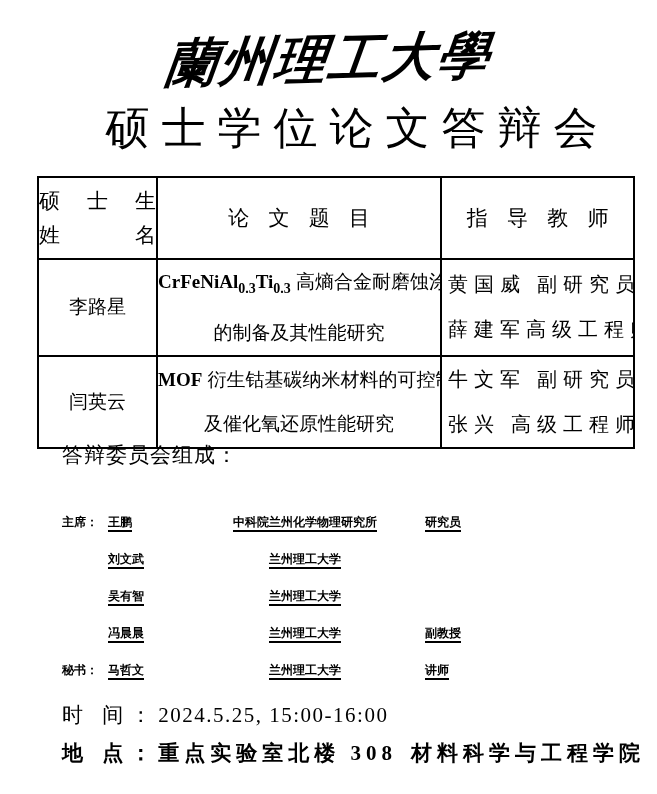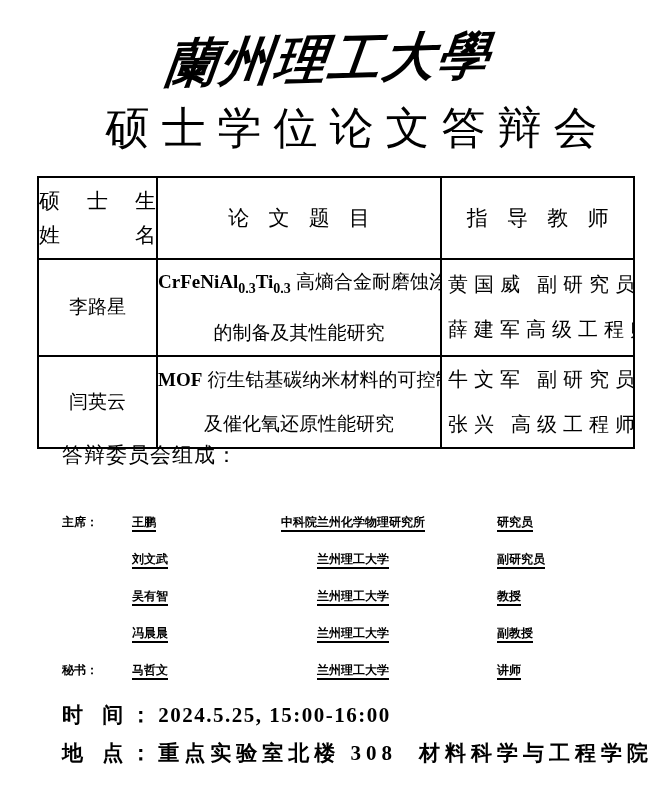--- a/index.html
+++ b/index.html
@@ -80,35 +80,35 @@
   .committee-list{
     position:absolute;top:504px;left:62px;width:560px;
     font-family:"Liberation Sans","DejaVu Sans",sans-serif;
     font-size:12px;font-weight:700;
   }
   .c-row{display:flex;height:37px;align-items:center;}
   .c-role{width:46px;flex:none;}
   .c-name{width:77px;flex:none;}
   .c-org{width:240px;flex:none;text-align:center;}
   .c-title{flex:1;}
-  .u{text-decoration:underline;text-decoration-thickness:2px;text-underline-offset:4px;margin-left:24px;}
+  .u{text-decoration:underline;text-decoration-thickness:2px;text-underline-offset:4px;}
 
   
   .time-line{
     position:absolute;top:701px;left:62px;
-    font-size:21px;font-weight:700;white-space:nowrap;
+    font-size:21px;font-weight:400;white-space:nowrap;
   }
   .loc-line{
     position:absolute;top:739px;left:62px;
     font-size:21px;font-weight:700;white-space:nowrap;
   }
   .cjk-spaced{letter-spacing:7px;}
   .num-spaced{letter-spacing:1.5px;}
   .loc-spaced{letter-spacing:5px;}
-  .dept-gap{margin-left:22px;}
+  .dept-gap{margin-left:14px;}
 </style>
 </head>
 <body>
 
 <div class="logo">蘭州理工大學</div>
 
 <div class="page-title">硕士学位论文答辩会</div>
 
 <table class="defense-table">
   <tbody>
@@ -153,27 +153,25 @@
   <div class="c-row">
     <span class="c-role">主席：</span>
     <span class="c-name u">王鹏</span>
     <span class="c-org u">中科院兰州化学物理研究所</span>
     <span class="c-title u">研究员</span>
   </div>
   <div class="c-row">
     <span class="c-role"></span>
     <span class="c-name u">刘文武</span>
     <span class="c-org u">兰州理工大学</span>
-    <span class="c-title u">副研究员</span>
   </div>
   <div class="c-row">
     <span class="c-role"></span>
     <span class="c-name u">吴有智</span>
     <span class="c-org u">兰州理工大学</span>
-    <span class="c-title u">教授</span>
   </div>
   <div class="c-row">
     <span class="c-role"></span>
     <span class="c-name u">冯晨晨</span>
     <span class="c-org u">兰州理工大学</span>
     <span class="c-title u">副教授</span>
   </div>
   <div class="c-row">
     <span class="c-role">秘书：</span>
     <span class="c-name u">马哲文</span>

